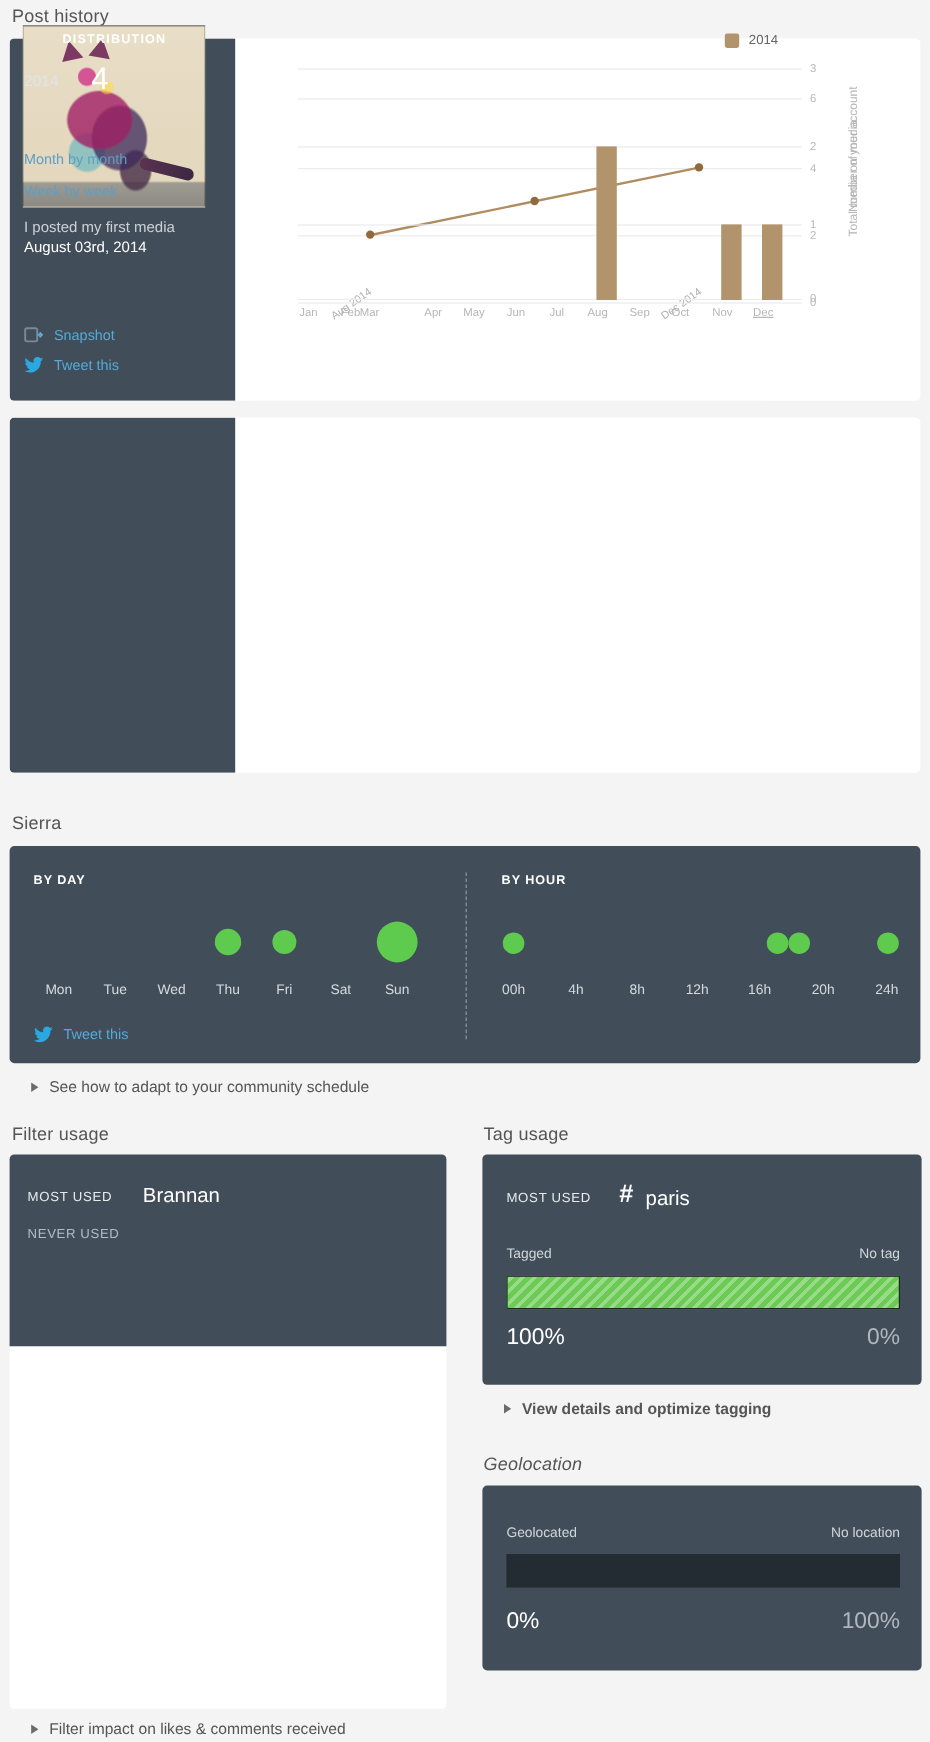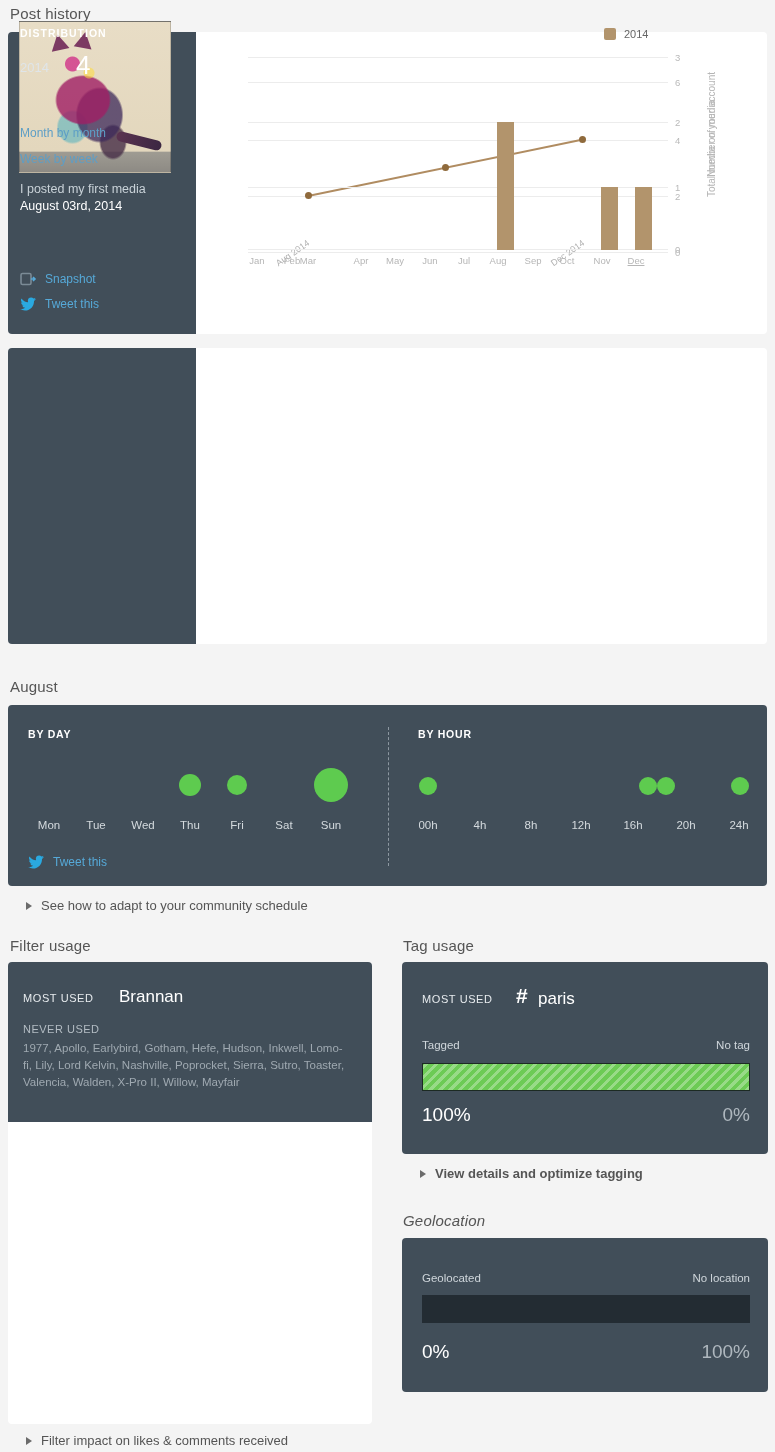--- a/index.html
+++ b/index.html
@@ -97,21 +97,21 @@
     width: 759px; height: 296px;
     background: #ffffff; border-radius: 4px; overflow: hidden;
   }
   #dist-left {
     position: absolute; left: 0; top: 0; width: 188px; height: 296px;
     background: #414e59;
   }
   .kicker {
     font-size: 10.5px; font-weight: bold; color: #ffffff; letter-spacing: 1px;
   }
-  #dist-kicker { position: absolute; left: 20px; top: 27px; }
+  #dist-kicker { position: absolute; left: 20px; top: 27px; padding-left: 32px; }
   #dist-year { position: absolute; left: 20px; top: 60px; font-size: 13px; color: #dfe5e9; }
   #dist-count { position: absolute; left: 76px; top: 50px; font-size: 26px; color: #ffffff; }
   #dist-link-month { position: absolute; left: 20px; top: 126px; font-size: 12px; color: #5d9ec6; cursor: pointer; }
   #dist-link-week  { position: absolute; left: 20px; top: 152px; font-size: 12px; color: #5d9ec6; cursor: pointer; }
 
   #dist-chart { position: absolute; left: 188px; top: 0; width: 571px; height: 296px; }
   .bar { position: absolute; background: #b2946c; bottom: 0; }
   .bar-xtick { position: absolute; font-size: 9.5px; color: #b6b6b6; text-align: center; }
   .legend-swatch { position: absolute; width: 12px; height: 12px; border-radius: 2px; background: #b2946c; }
   .legend-text { position: absolute; font-size: 11px; color: #666; }
@@ -288,21 +288,21 @@
     <div class="bar-xtick" style="left:259px; top:255px; width:34px;">Jul</div>
     <div class="bar-xtick" style="left:293px; top:255px; width:34px;">Aug</div>
     <div class="bar-xtick" style="left:328px; top:255px; width:34px;">Sep</div>
     <div class="bar-xtick" style="left:362px; top:255px; width:34px;">Oct</div>
     <div class="bar-xtick" style="left:397px; top:255px; width:34px;">Nov</div>
     <div class="bar-xtick" style="left:431px; top:255px; width:34px;text-decoration:underline;">Dec</div>
 
     <div class="axis-label-v" style="left:518px; top:100px;">Number of media</div>
   </div>
 
-  <div class="sec-title" id="density-title">August</div>
+  <div class="sec-title" id="density-title">Sierra</div>
   <div id="density-card"></div>
   <div id="density-divider"></div>
 
   <div class="density-kicker" style="left:28px; top:728px;">BY DAY</div>
   <div class="density-kicker" style="left:418px; top:728px;">BY HOUR</div>
 
   <div class="dot" style="left:179px; top:774px; width:22px; height:22px;"></div>
   <div class="dot" style="left:227px; top:775px; width:20px; height:20px;"></div>
   <div class="dot" style="left:314px; top:768px; width:34px; height:34px;"></div>
 
@@ -339,21 +339,20 @@
   <div class="disclosure" style="left:26px; top:898px;">
     <span class="tri"></span>
     <span>See how to adapt to your community schedule</span>
   </div>
 
   <div class="sec-title" id="filter-title">Filter usage</div>
   <div id="filter-card"></div>
   <div id="filter-mostused-kicker">MOST USED</div>
   <div id="filter-mostused-value">Brannan</div>
   <div id="filter-never-kicker">NEVER USED</div>
-  <div id="filter-never-list">1977, Apollo, Earlybird, Gotham, Hefe, Hudson, Inkwell, Lomo-fi, Lily, Lord Kelvin, Nashville, Poprocket, Sierra, Sutro, Toaster, Valencia, Walden, X-Pro II, Willow, Mayfair</div>
 
   <div id="pie-card">
     
 
     
     
 
     
     
 

